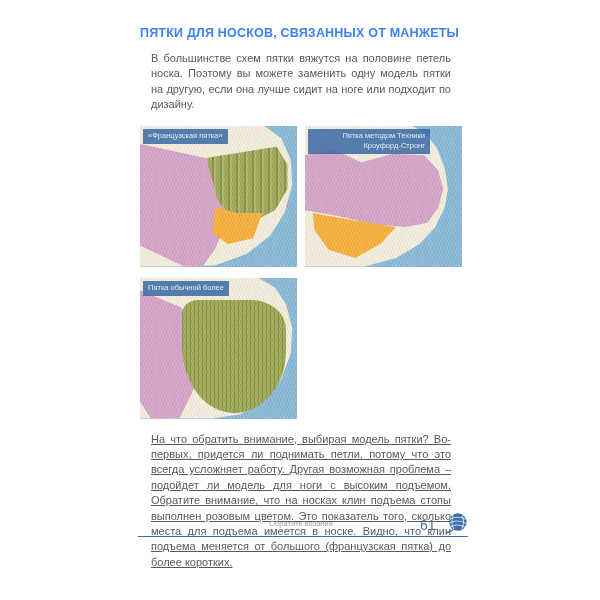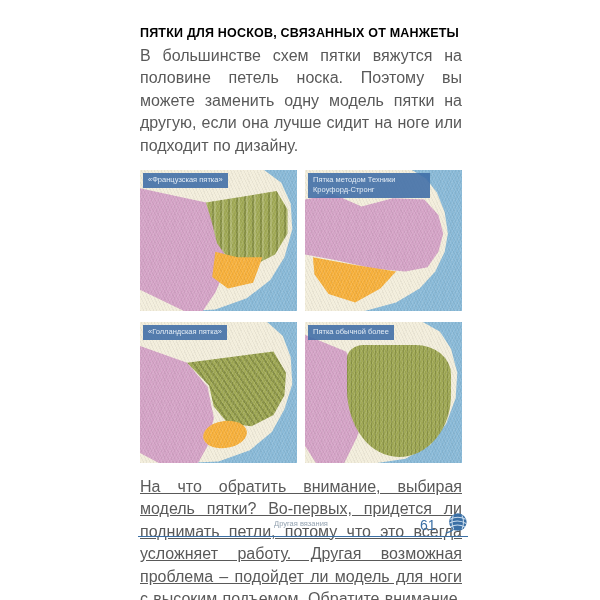--- a/index.html
+++ b/index.html
@@ -1,24 +1,24 @@
 <!DOCTYPE html>
 <html><head>
 <meta charset="utf-8">
 <style>
   html,body{margin:0;padding:0;background:#ffffff;}
   .page{position:relative;width:600px;height:600px;background:#ffffff;overflow:hidden;
         font-family:"Liberation Sans",sans-serif;}
   .content{position:absolute;left:140px;top:26px;width:322px;}
 
-  .title{margin:0 0 5px 0;font-size:12.5px;font-weight:bold;color:#000000;letter-spacing:.2px;}
-  .para{margin:0;font-size:16px;line-height:1.4;color:#595959;text-align:justify;}
+  .title{margin:0 0 5px 0;font-size:12.5px;font-weight:bold;color:#3b82f6;letter-spacing:.2px;}
+  .para{margin:11px;font-size:11px;line-height:1.4;color:#595959;text-align:justify;}
   .body-text{margin-top:13px;text-decoration:underline;}
 
-  .photo-grid{margin-top:13px;display:grid;grid-template-columns:1fr 1fr;column-gap:8px;row-gap:11px;}
+  .photo-grid{margin-top:13px;display:grid;grid-template-columns:1fr 1fr;column-gap:8px;row-gap:11px;text-align:right;}
   .photo{position:relative;height:141px;background:#8ABAD8;overflow:hidden;margin:0;}
   .sock{position:absolute;inset:0;}
   .cream{background:#F3EEDC;}
   .pink{background:#D5A4C7;}
   .green{background:#A1AA56;}
   .orange{background:#F7B13D;}
   .knit{position:absolute;inset:0;pointer-events:none;background:
     repeating-linear-gradient(115deg,rgba(255,255,255,0.10) 0 1px,rgba(0,0,0,0) 1px 3px),
     repeating-linear-gradient(65deg,rgba(0,0,0,0.05) 0 1px,rgba(0,0,0,0) 1px 3px);}
   .photo-label{position:absolute;top:3px;left:3px;max-width:112px;background:rgba(62,108,166,0.88);
@@ -79,43 +79,35 @@
       </figure>
 
       <figure class="photo p2">
         <div class="sock cream"></div>
         <div class="sock pink"></div>
         <div class="sock orange"></div>
         <div class="knit"></div>
         <figcaption class="photo-label">Пятка методом Техники Кроуфорд-Стронг</figcaption>
       </figure>
 
-      <figure class="photo p3">
-        <div class="sock cream"></div>
-        <div class="sock pink"></div>
-        <div class="sock green"></div>
-        <div class="sock orange"></div>
-        <div class="knit"></div>
-        <figcaption class="photo-label">«Голландская пятка»</figcaption>
-      </figure>
 
       <figure class="photo p4">
         <div class="sock cream"></div>
         <div class="sock pink"></div>
         <div class="sock green"></div>
         <div class="knit"></div>
         <figcaption class="photo-label">Пятка обычной более</figcaption>
       </figure>
 
     </div>
 
     <p class="para body-text">На что обратить внимание, выбирая модель пятки? Во-первых, придется ли поднимать петли, потому что это всегда усложняет работу. Другая возможная проблема – подойдет ли модель для ноги с высоким подъемом. Обратите внимание, что на носках клин подъема стопы выполнен розовым цветом. Это показатель того, сколько места для подъема имеется в носке. Видно, что клин подъема меняется от большого (французская пятка) до более коротких.</p>
   </div>
 
-  <div class="footer-section">Другая вязания</div>
+  <div class="footer-section">Обратите вязания</div>
   <div class="footer-page-num">61</div>
   <svg class="yarn-logo" width="24" height="24" viewBox="0 0 26 26">
     <path d="M2 24 Q7 23 10 20" stroke="#3A6FA5" stroke-width="1.4" fill="none"></path>
     <circle cx="15" cy="12" r="9.5" fill="#3A6FA5"></circle>
     <path d="M6.5 9 Q15 4.5 23.5 9" stroke="#C8DBEC" stroke-width="1.2" fill="none"></path>
     <path d="M6 13 Q15 8.5 24 13.5" stroke="#C8DBEC" stroke-width="1.2" fill="none"></path>
     <path d="M7 17 Q15 13 23 17.5" stroke="#C8DBEC" stroke-width="1.2" fill="none"></path>
     <path d="M10 4.8 Q7 12 10.5 19.5" stroke="#C8DBEC" stroke-width="1.1" fill="none"></path>
     <path d="M19.5 4.8 Q22.8 12 19.5 19.5" stroke="#C8DBEC" stroke-width="1.1" fill="none"></path>
   </svg>

